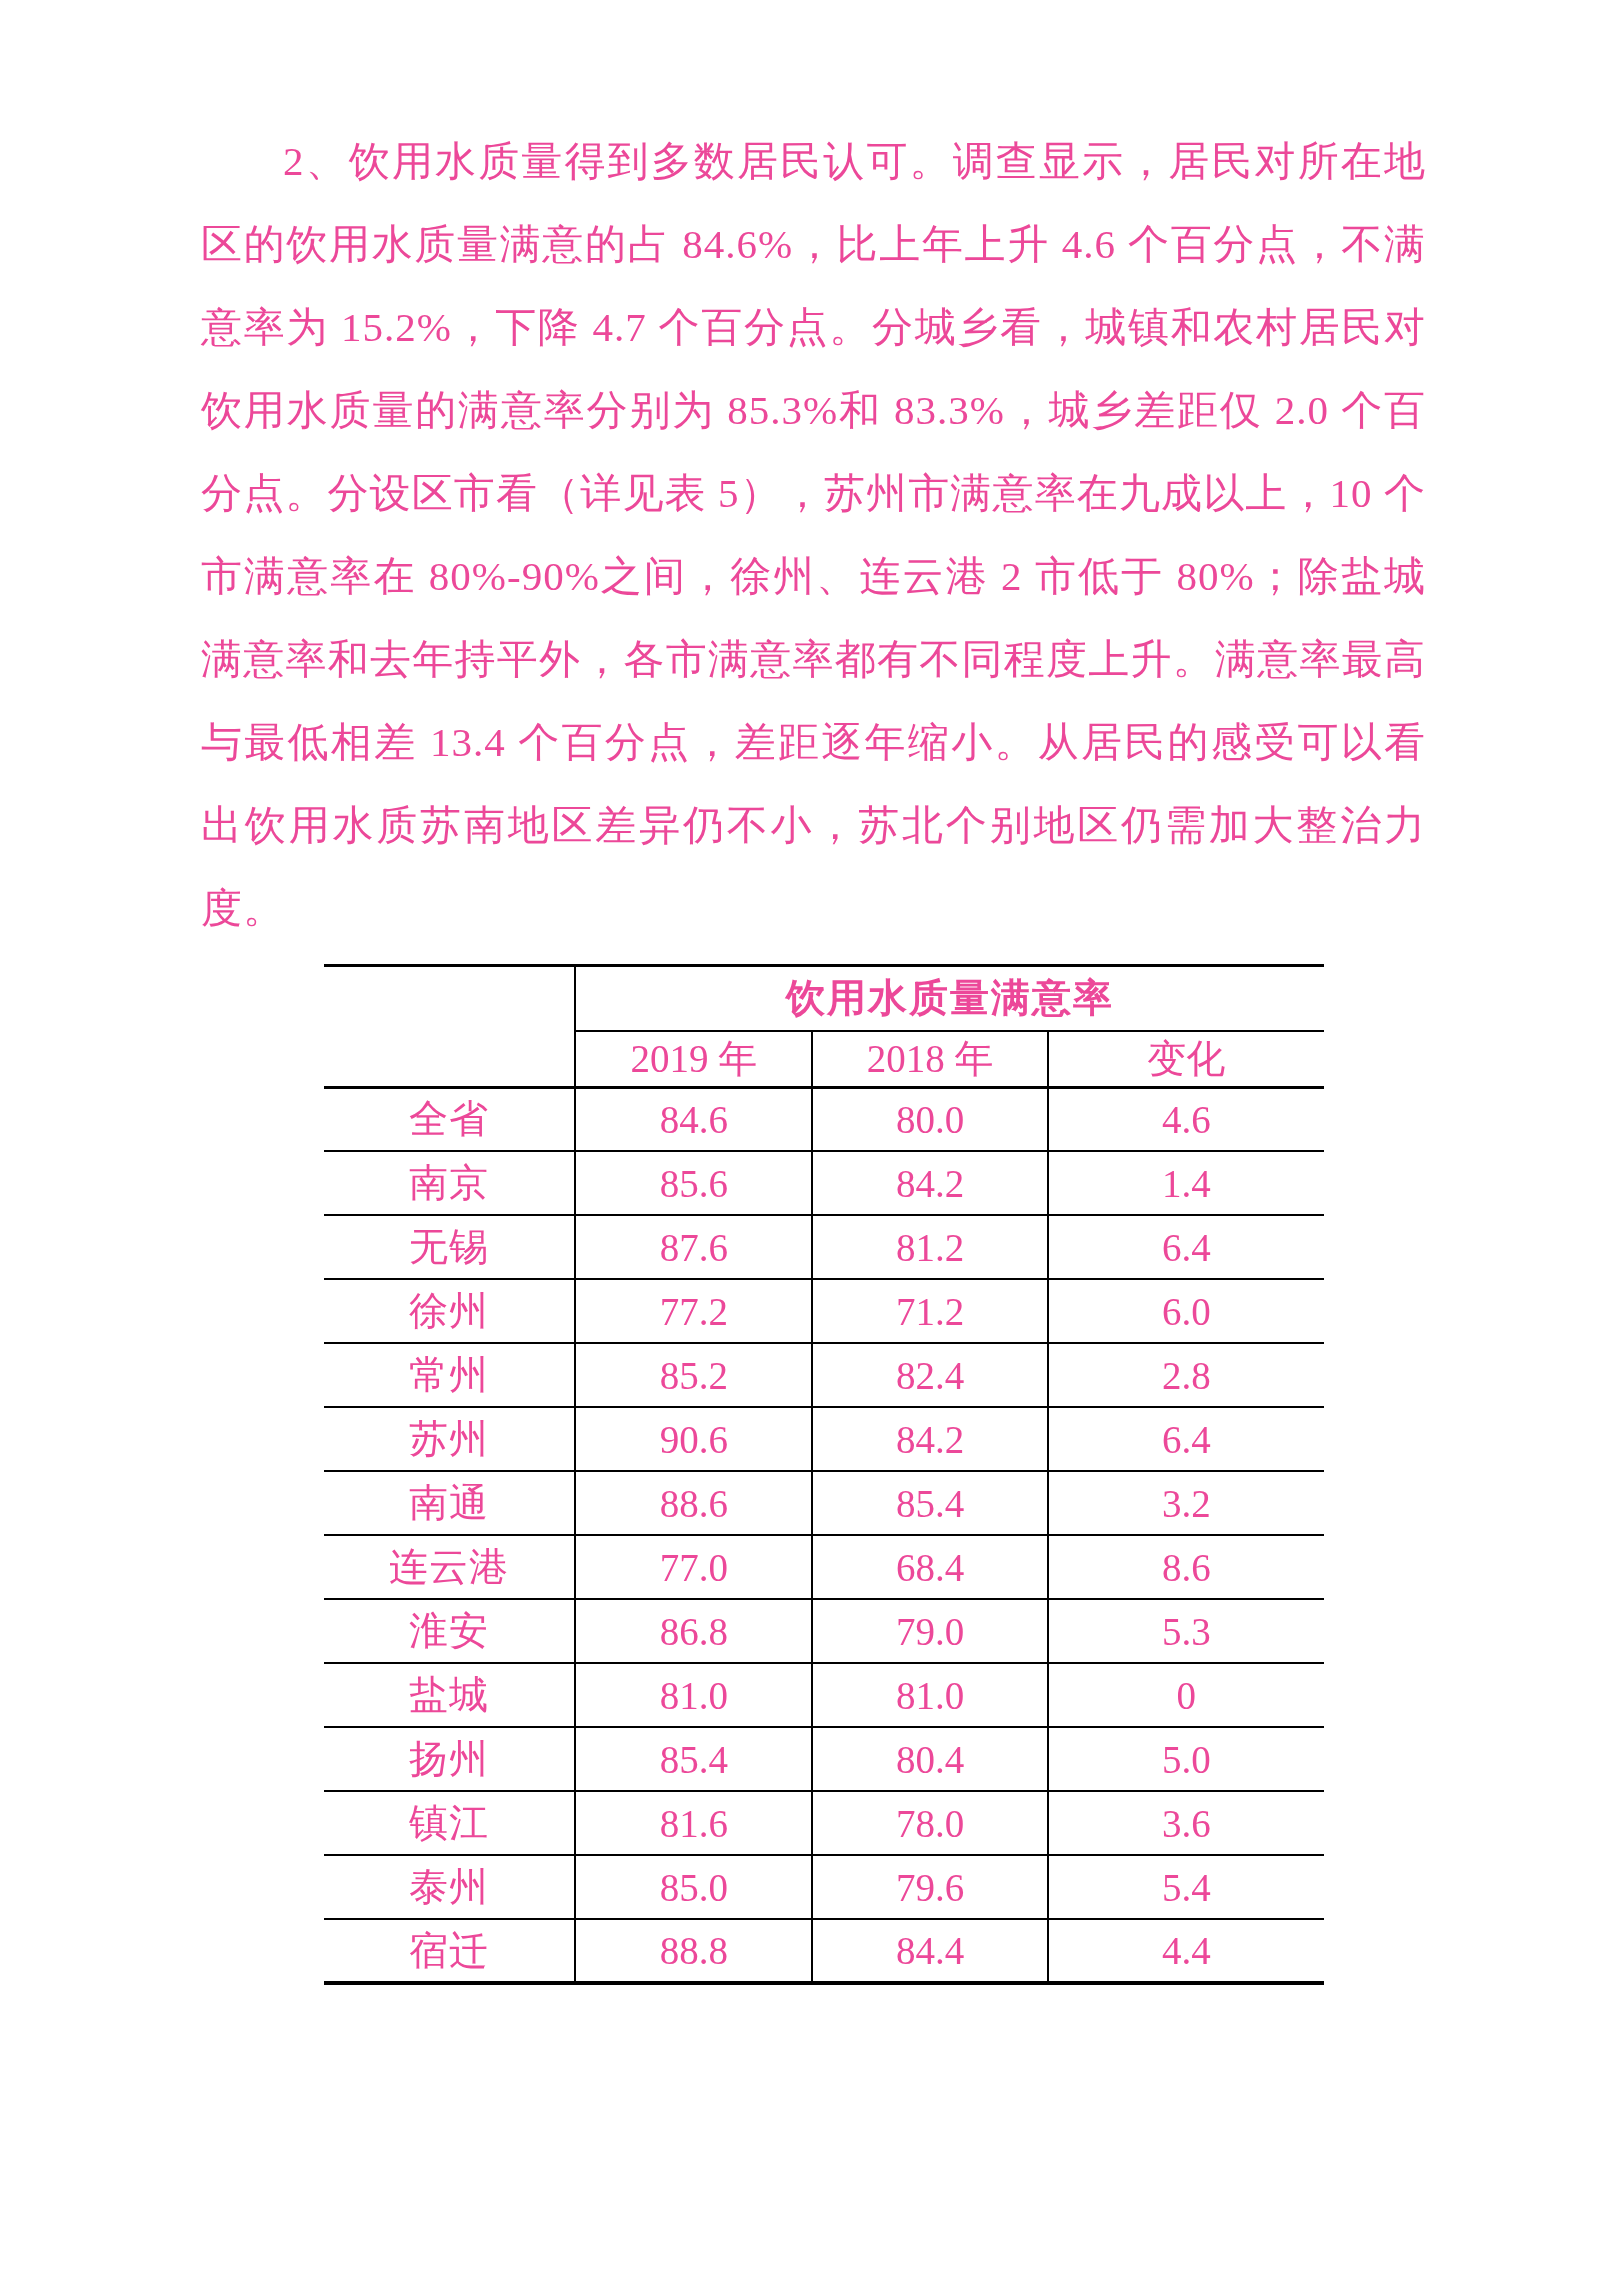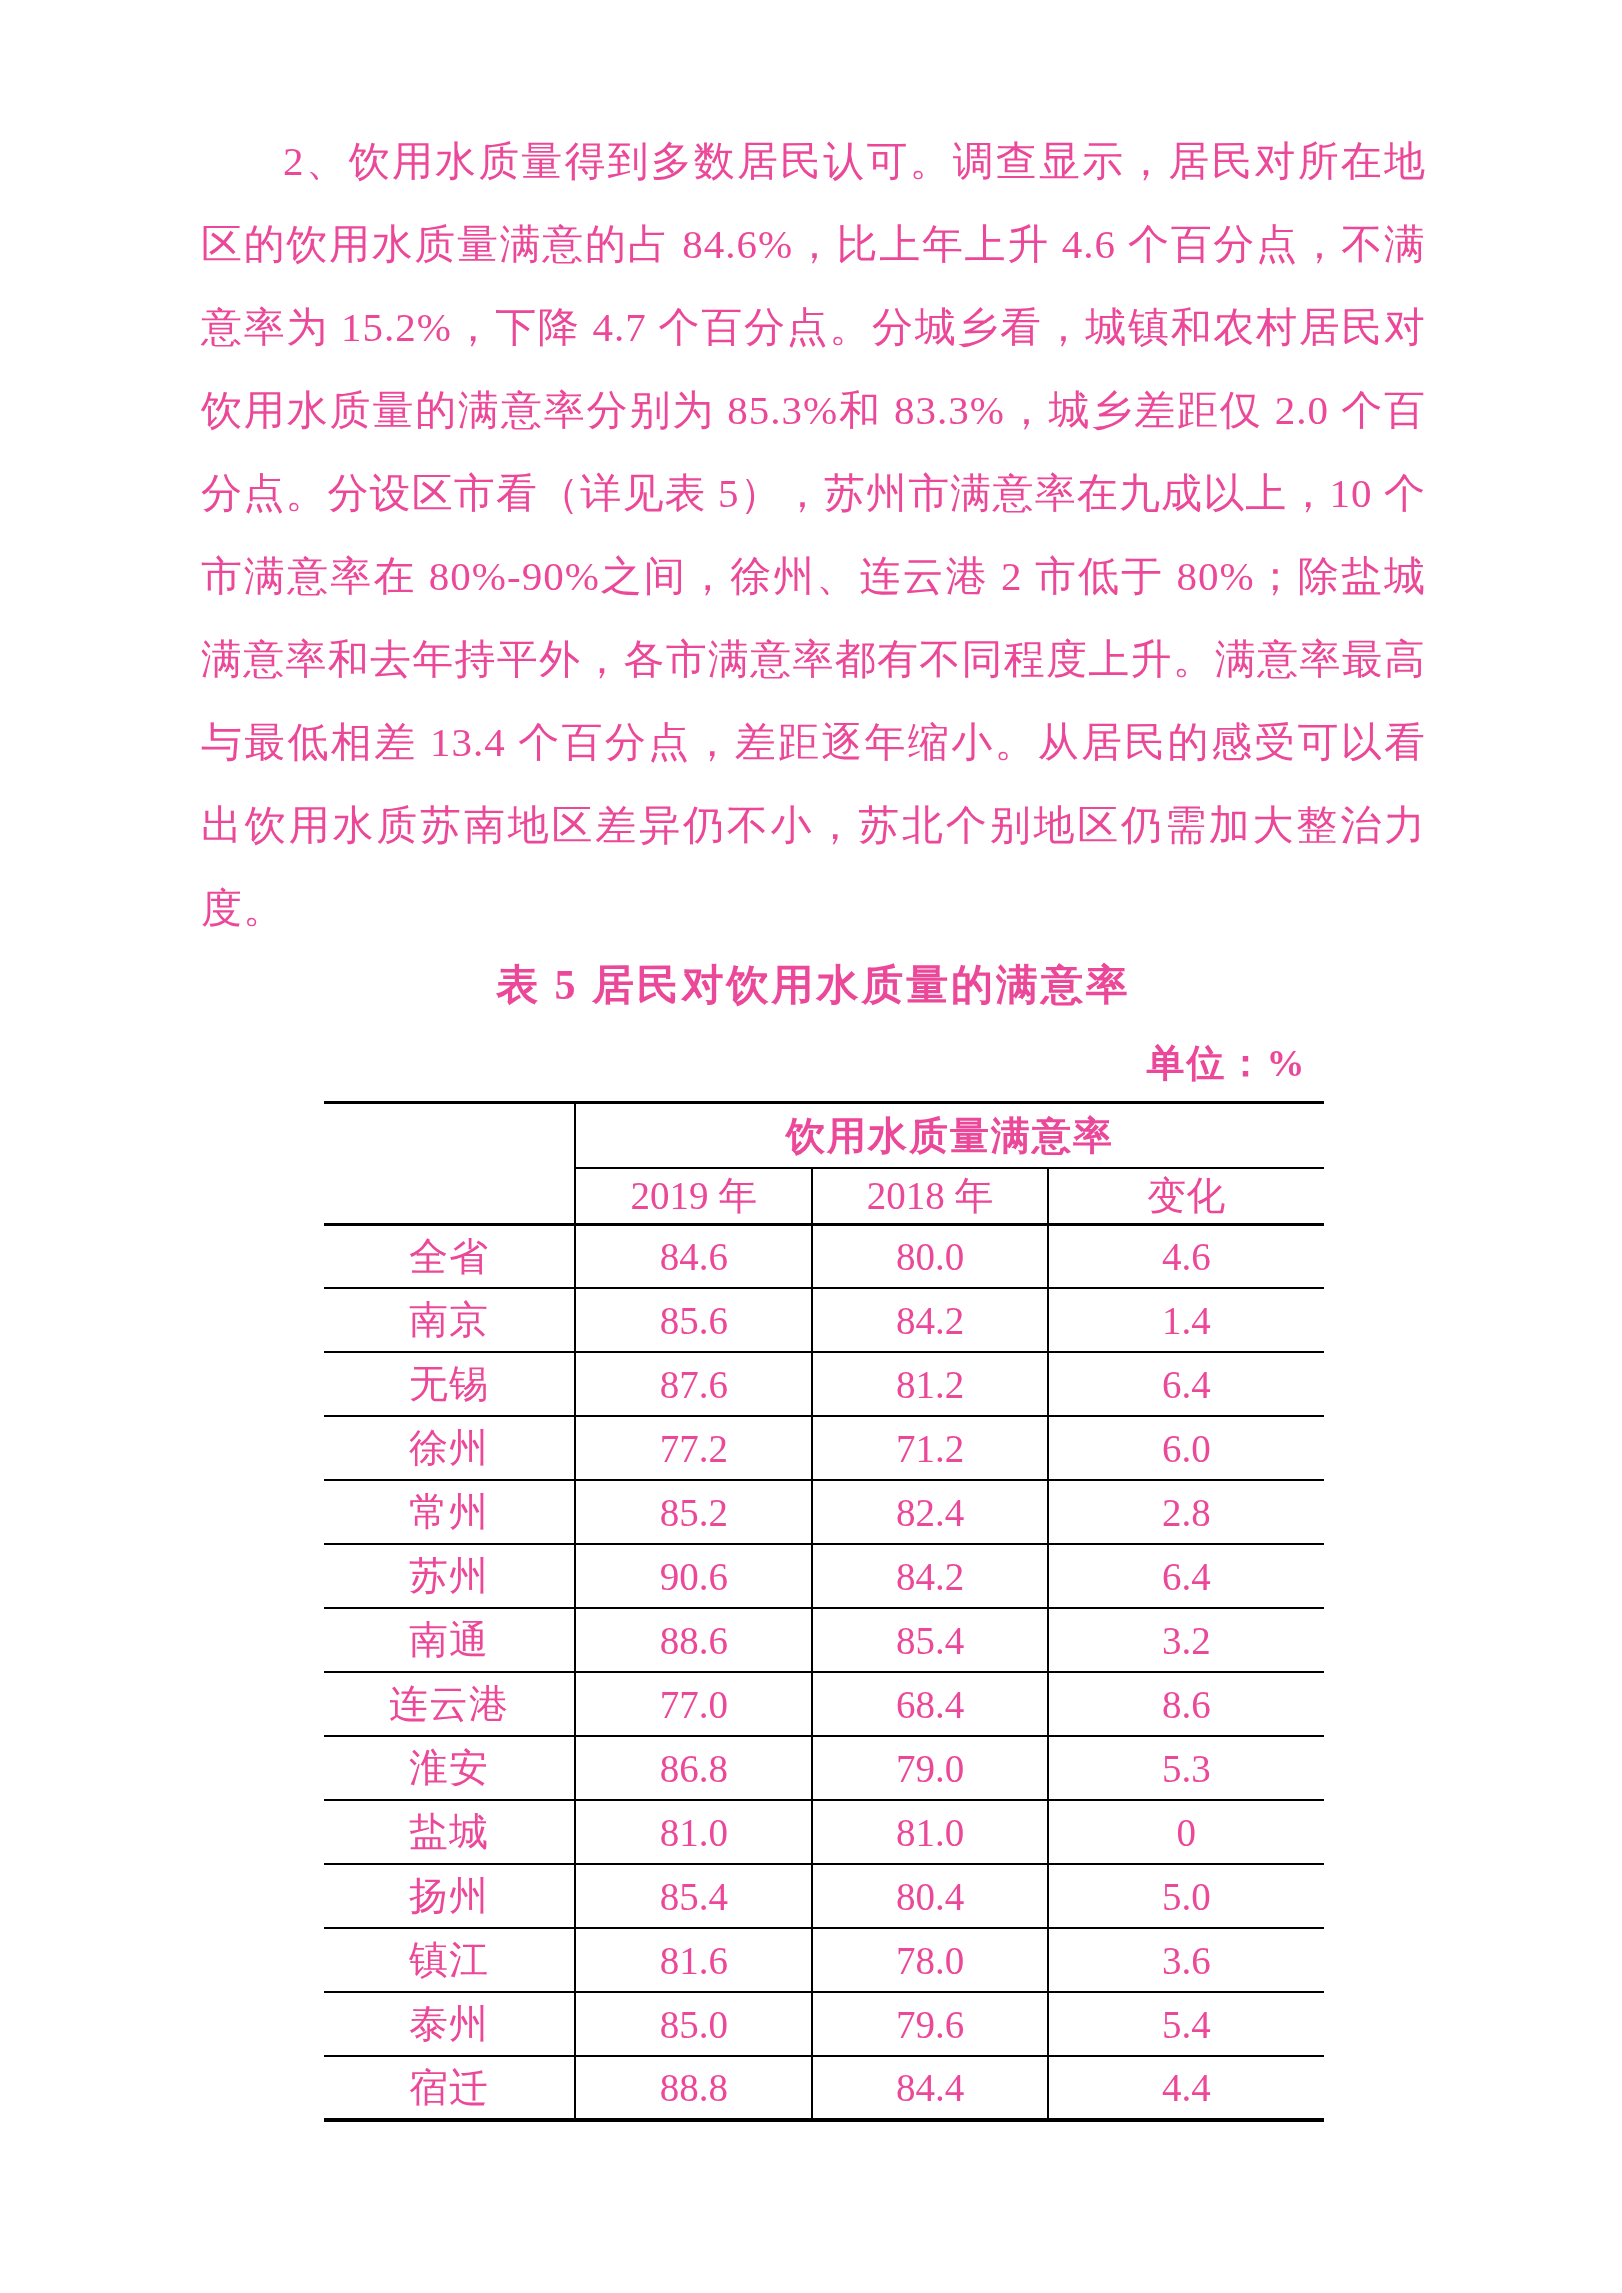--- a/index.html
+++ b/index.html
@@ -97,25 +97,21 @@
   }
 </style>
 </head>
 <body>
 
 <div class="page">
   <div class="content">
 
     <p class="body-text">2、饮用水质量得到多数居民认可。调查显示，居民对所在地区的饮用水质量满意的占 84.6%，比上年上升 4.6 个百分点，不满意率为 15.2%，下降 4.7 个百分点。分城乡看，城镇和农村居民对饮用水质量的满意率分别为 85.3%和 83.3%，城乡差距仅 2.0 个百分点。分设区市看（详见表 5），苏州市满意率在九成以上，10 个市满意率在 80%-90%之间，徐州、连云港 2 市低于 80%；除盐城满意率和去年持平外，各市满意率都有不同程度上升。满意率最高与最低相差 13.4 个百分点，差距逐年缩小。从居民的感受可以看出饮用水质苏南地区差异仍不小，苏北个别地区仍需加大整治力度。</p>
 
-    <div class="table-title">表 5 居民对饮用水质量的满意率</div>
-
-    <div class="unit-row">
-      <span>单位：%</span>
-    </div>
+
 
     <table class="sat-table">
       <colgroup>
         <col class="c1">
           <col class="c2">
           <col class="c3">
           <col class="c4">
       </colgroup>
       <thead>
         <tr class="r1">

